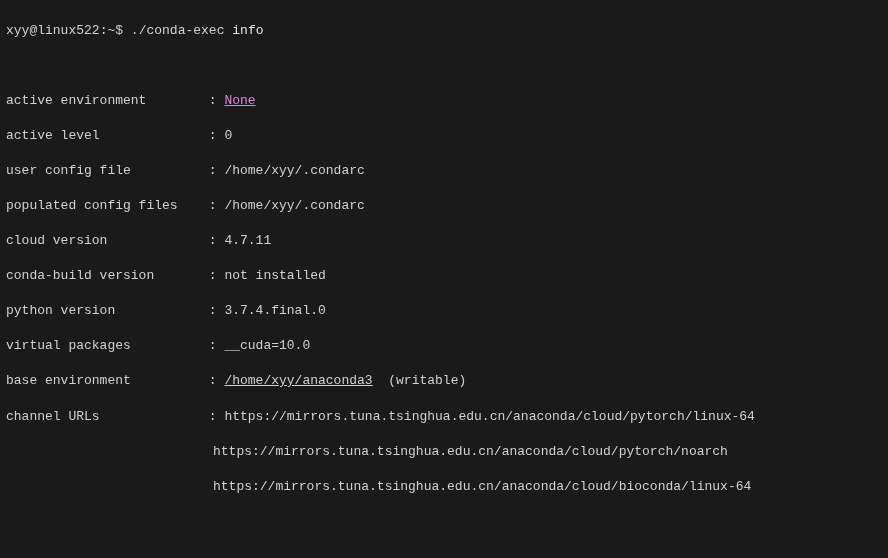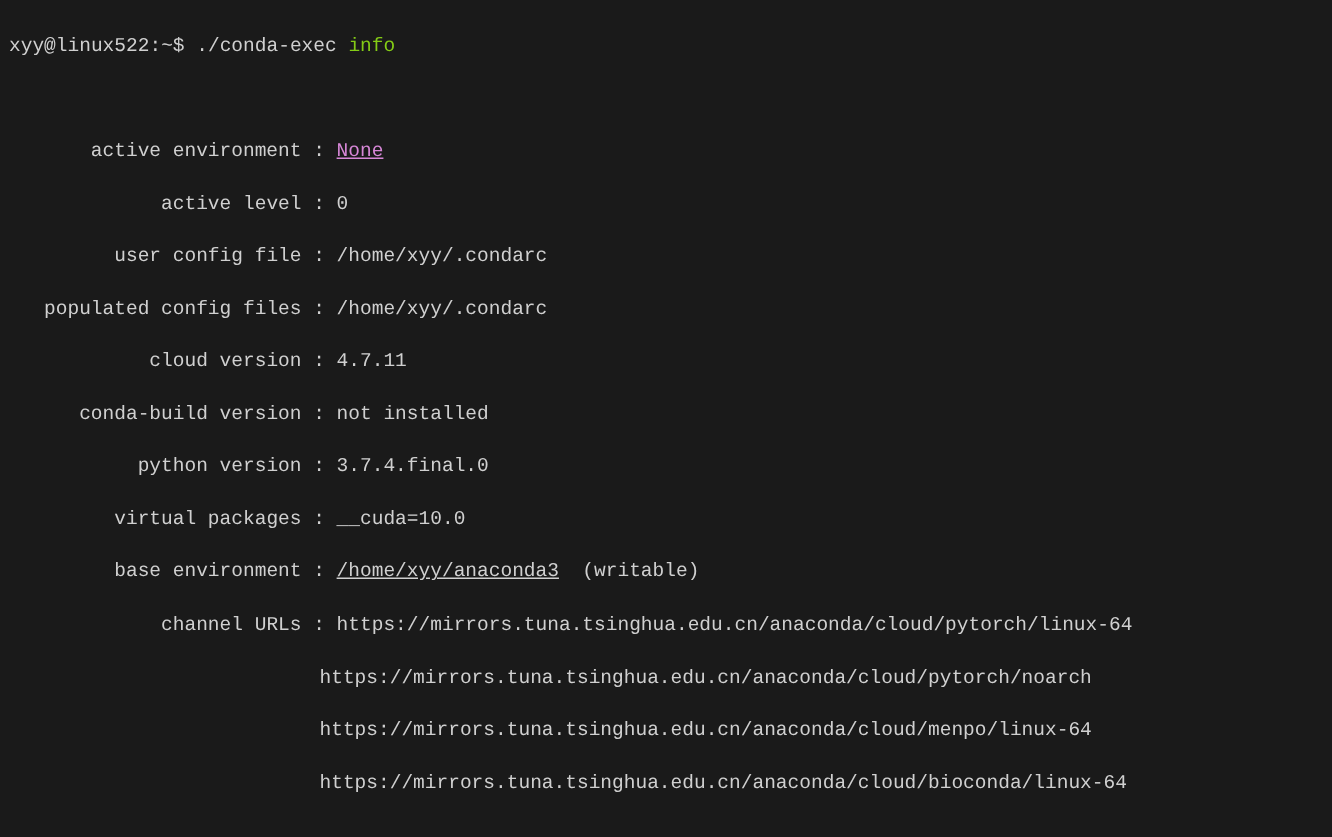--- a/index.html
+++ b/index.html
@@ -15,25 +15,24 @@
       line-height: 1.35;
       padding: 4px 6px;
       width: 888px;
       height: 558px;
       overflow: hidden;
     }
     .terminal {
       white-space: pre;
     }
     .prompt-user { color: #d0d0d0; }
-    .prompt-cmd { color: #84cc16; }
+    .prompt-cmd { color: #e5e5e5; }
     .label {
       display: inline-block;
       width: 195px;
-      text-align: right;
       color: #d0d0d0;
     }
     .sep { color: #d0d0d0; }
     .val { color: #d0d0d0; }
     .val-none { color: #d787d7; text-decoration: underline; }
     .val-underline {
       color: #d0d0d0;
       text-decoration: underline;
     }
     .url {
@@ -56,21 +55,20 @@
 <span class="row"><span class="label">active level</span><span class="sep"> : </span><span class="val">0</span></span>
 <span class="row"><span class="label">user config file</span><span class="sep"> : </span><span class="val">/home/xyy/.condarc</span></span>
 <span class="row"><span class="label">populated config files</span><span class="sep"> : </span><span class="val">/home/xyy/.condarc</span></span>
 <span class="row"><span class="label">cloud version</span><span class="sep"> : </span><span class="val">4.7.11</span></span>
 <span class="row"><span class="label">conda-build version</span><span class="sep"> : </span><span class="val">not installed</span></span>
 <span class="row"><span class="label">python version</span><span class="sep"> : </span><span class="val">3.7.4.final.0</span></span>
 <span class="row"><span class="label">virtual packages</span><span class="sep"> : </span><span class="val">__cuda=10.0</span></span>
 <span class="row"><span class="label">base environment</span><span class="sep"> : </span><span class="val-underline">/home/xyy/anaconda3</span><span class="val">  (writable)</span></span>
 <span class="row"><span class="label">channel URLs</span><span class="sep"> : </span><span class="url">https://mirrors.tuna.tsinghua.edu.cn/anaconda/cloud/pytorch/linux-64</span></span>
 <span class="row continuation"><span class="url">https://mirrors.tuna.tsinghua.edu.cn/anaconda/cloud/pytorch/noarch</span></span>
-<span class="row continuation"><span class="url">https://mirrors.tuna.tsinghua.edu.cn/anaconda/cloud/menpo/linux-64</span></span>
 <span class="row continuation"><span class="url">https://mirrors.tuna.tsinghua.edu.cn/anaconda/cloud/bioconda/linux-64</span></span>
 
 
 
 
 
 
 
 
 

